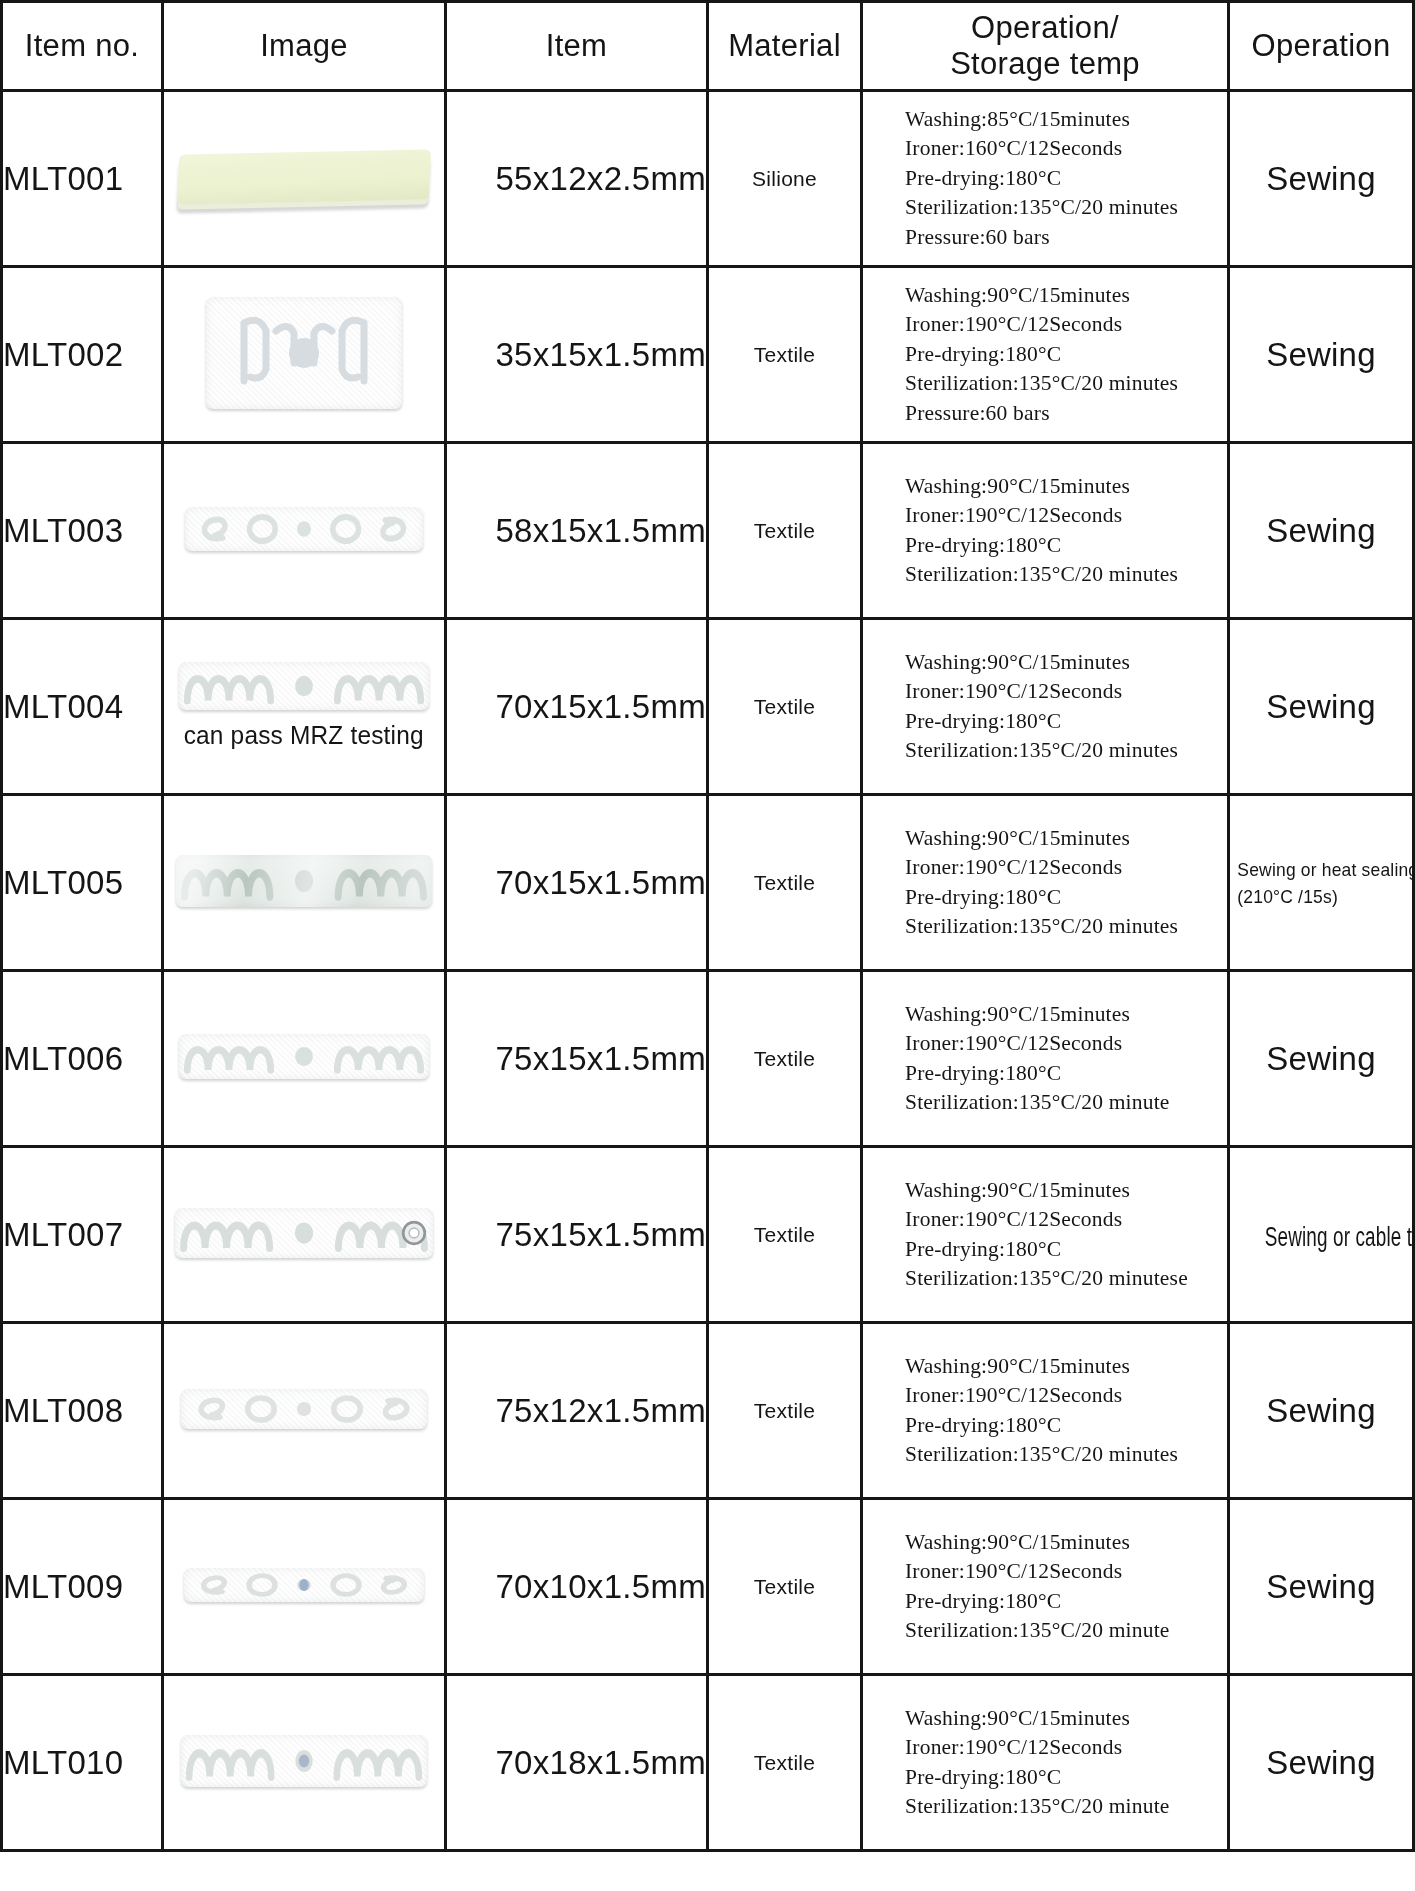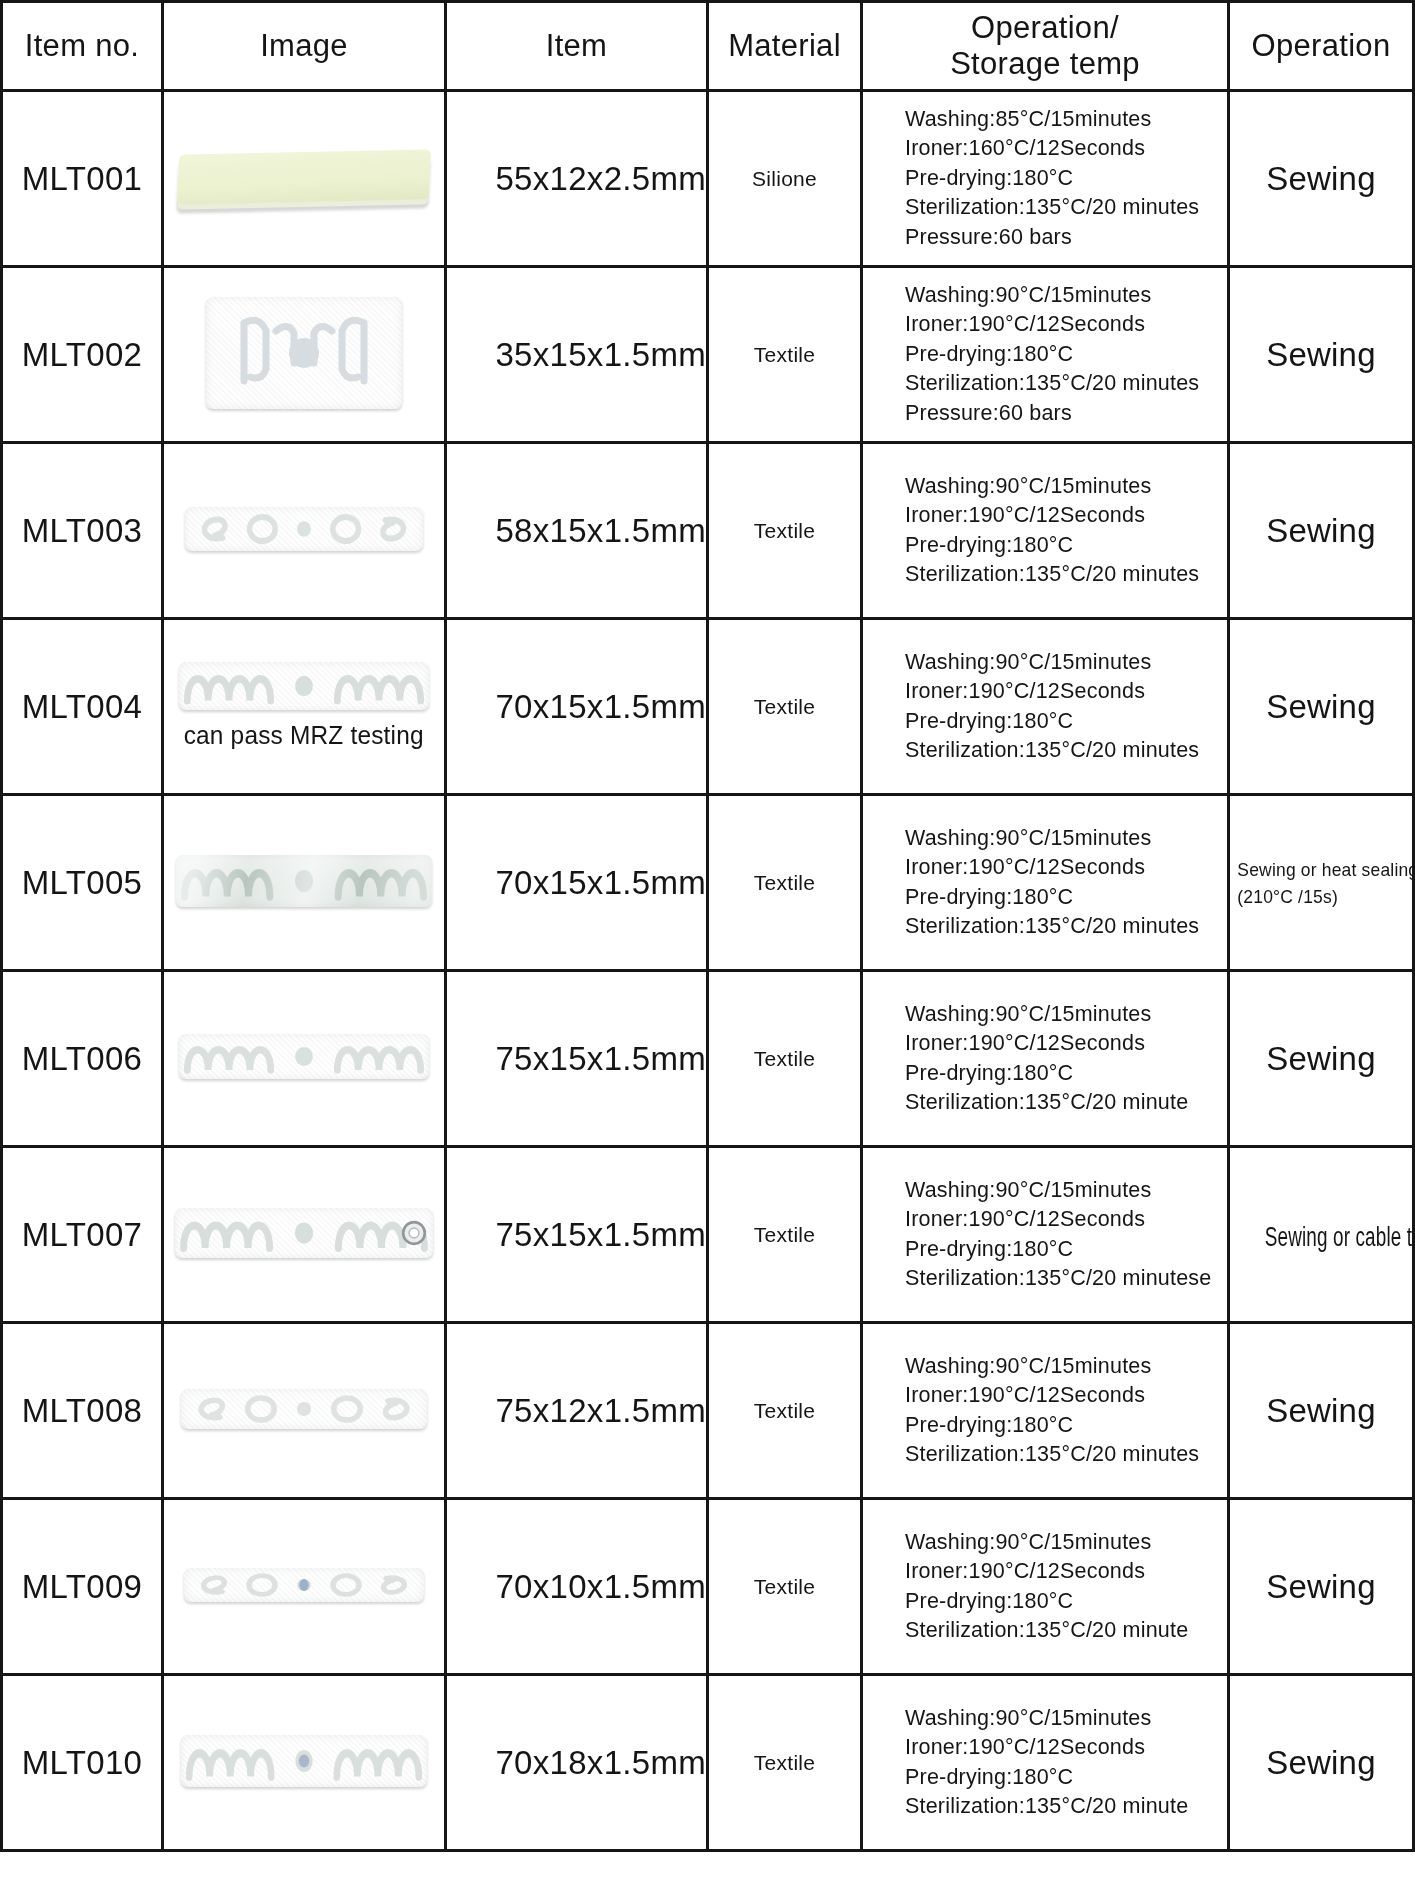--- a/index.html
+++ b/index.html
@@ -2,26 +2,26 @@
 <html><head>
 <meta charset="utf-8">
 <style>
   html,body{margin:0;padding:0;background:#ffffff;}
   body{width:1415px;height:1891px;font-family:"Liberation Sans","DejaVu Sans",sans-serif;color:#151515;}
   table.spec{border-collapse:collapse;table-layout:fixed;width:1412px;margin:0;padding-left:8px;}
   table.spec th,table.spec td{border:3px solid #161616;padding:0;vertical-align:middle;overflow:hidden;}
   tr.header-row{height:89px;}
   tr.body-row{height:176px;}
   th{font-weight:400;font-size:31px;text-align:center;letter-spacing:.3px;}
-  td.c-item{font-size:33px;text-align:center;letter-spacing:.3px;}
+  td.c-item{font-size:33px;text-align:left;letter-spacing:.3px;}
   td.c-size{font-size:33px;text-align:right;letter-spacing:.3px;}
   td.c-mat{font-size:21px;text-align:center;letter-spacing:.3px;}
   td.c-img{text-align:center;margin-left:28px;}
   td.c-ops{text-align:left;}
-  .ops{padding-left:42px;font-size:21.5px;line-height:29.5px;letter-spacing:.2px;}
+  .ops{padding-left:42px;font-size:21.5px;line-height:29.5px;letter-spacing:.2px;font-family:Liberation Serif, serif;}
   .ops div{white-space:nowrap;}
   td.c-att{font-size:33px;text-align:center;letter-spacing:.2px;}
   .att-small{font-size:19px;line-height:27px;text-align:left;padding-left:8px;transform:scaleX(.92);transform-origin:left center;white-space:nowrap;}
   .att-cond{display:inline-block;font-size:27px;white-space:nowrap;transform:scaleX(.70);transform-origin:center;}
   .imgwrap{display:inline-block;position:relative;}
   .caption{font-size:26px;letter-spacing:.2px;margin-top:6px;white-space:nowrap;transform:scaleX(.94);transform-origin:center;}
   
   .tag{position:relative;display:inline-block;border-radius:7px;
        background:linear-gradient(180deg,#f5f7f6 0%,#eef1f0 55%,#e4e8e7 100%);
        box-shadow:inset 0 0 8px rgba(90,100,95,.10), 0 2px 3px rgba(0,0,0,.18);}

